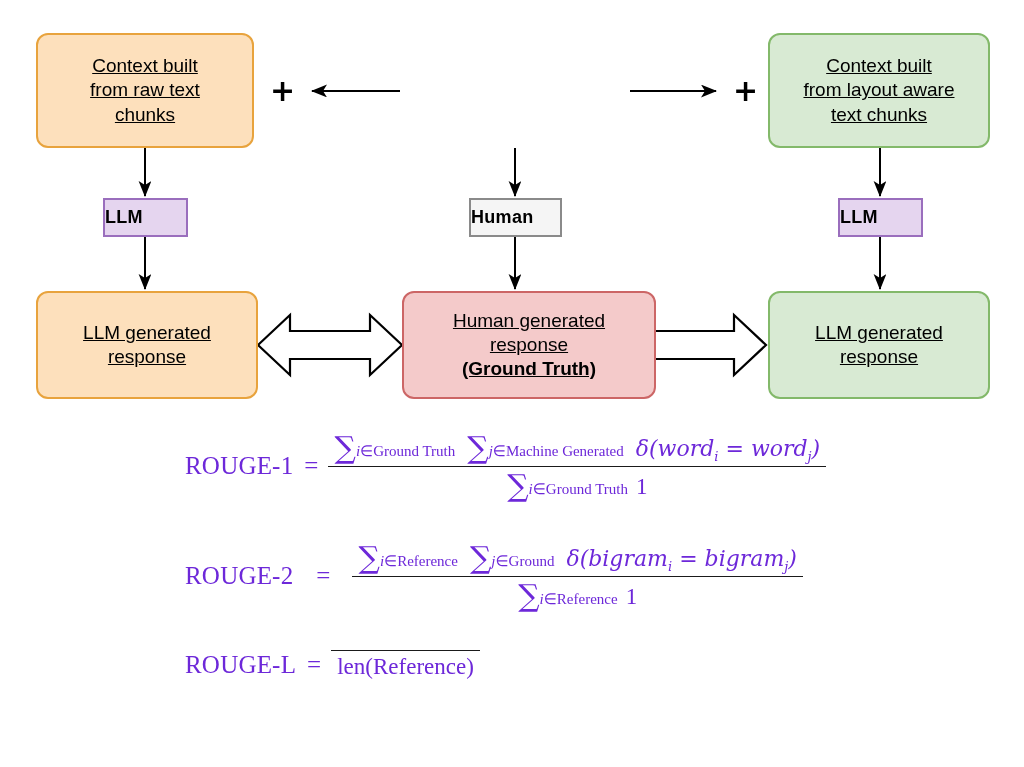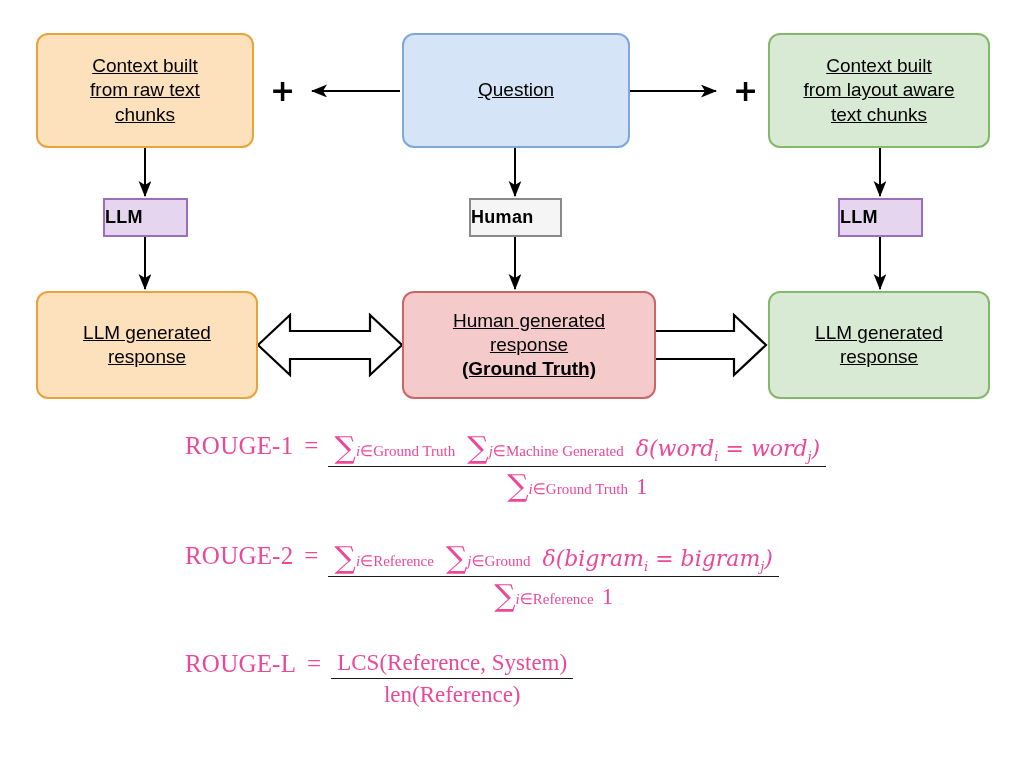--- a/index.html
+++ b/index.html
@@ -74,23 +74,23 @@
     position: absolute;
     left: 0; top: 0;
     width: 1024px; height: 767px;
     pointer-events: none;
   }
 
   
   .formula {
     position: absolute;
     font-family: "Liberation Serif", serif;
-    color: #ec4899;
-    display: flex;
-    align-items: flex-start;
+    color: #6d28d9;
+    display: flex;
+    align-items: center;
     white-space: nowrap;
   }
   .fname {
     font-size: 25px;
     letter-spacing: 0.2px;
   }
   .feq { font-size: 25px; margin: 0 10px 0 11px; }
   .frac {
     display: inline-flex;
     flex-direction: column;
@@ -172,25 +172,20 @@
   <div class="box box-orange" style="left:36px; top:33px; width:218px; height:115px;">
     <span class="lines">
       <span class="l">Context built</span>
       <span class="l">from raw text</span>
       <span class="l">chunks</span>
     </span>
   </div>
 
   <span class="plus" style="left:270px; top:76px;">+</span>
 
-  <div class="box box-blue" style="left:402px; top:33px; width:228px; height:115px;">
-    <span class="lines">
-      <span class="l">Question</span>
-    </span>
-  </div>
 
   <span class="plus" style="left:733px; top:76px;">+</span>
 
   <div class="box box-green" style="left:768px; top:33px; width:222px; height:115px;">
     <span class="lines">
       <span class="l">Context built</span>
       <span class="l">from layout aware</span>
       <span class="l">text chunks</span>
     </span>
   </div>
@@ -248,21 +243,21 @@
       </span>
       <span class="bar"></span>
       <span class="den">
         <span class="sum">∑</span>
           <span class="sub-small"><span>i</span><span class="rm">∈</span><span class="rm">Ground Truth</span></span>
         <span class="one">1</span>
       </span>
     </span>
   </div>
 
-  <div class="formula" style="left:185px; top:542px;">
+  <div class="formula" style="left:185px; top:542px;gap:12px;">
     <span class="fname">ROUGE-2</span>
     <span class="feq">=</span>
     <span class="frac">
       <span class="num">
         <span class="sum">∑</span>
           <span class="sub-small"><span>i</span><span class="rm">∈</span><span class="rm">Reference</span></span>
         <span class="gap"></span>
         <span class="sum">∑</span>
           <span class="sub-small"><span>j</span><span class="rm">∈</span><span class="rm">Ground</span></span>
         <span class="gap"></span>
@@ -278,23 +273,20 @@
           <span class="sub-small"><span>i</span><span class="rm">∈</span><span class="rm">Reference</span></span>
         <span class="one">1</span>
       </span>
     </span>
   </div>
 
   <div class="formula" style="left:185px; top:650px;">
     <span class="fname">ROUGE-L</span>
     <span class="feq">=</span>
     <span class="frac">
-      <span class="num">
-        <span class="rmtxt">LCS(Reference, System)</span>
-      </span>
       <span class="bar"></span>
       <span class="den">
         <span class="rmtxt">len(Reference)</span>
       </span>
     </span>
   </div>
 
 </div>
 
 </body></html>

